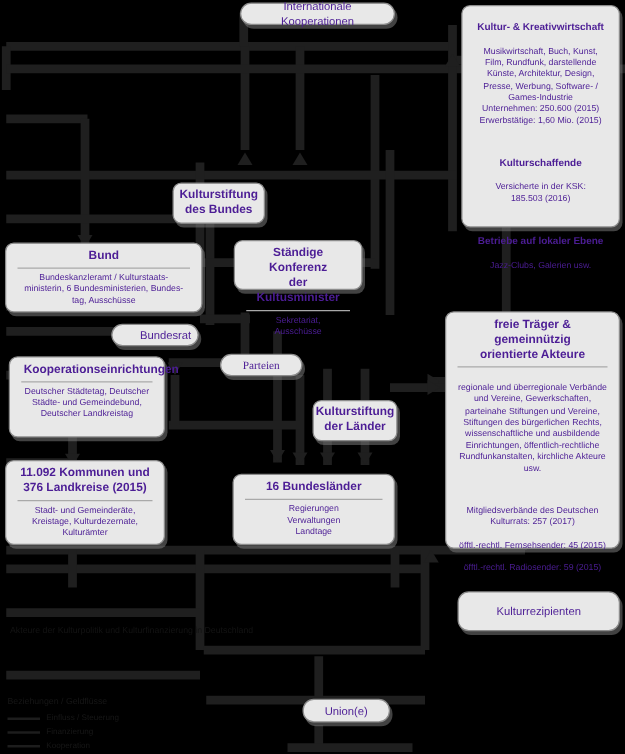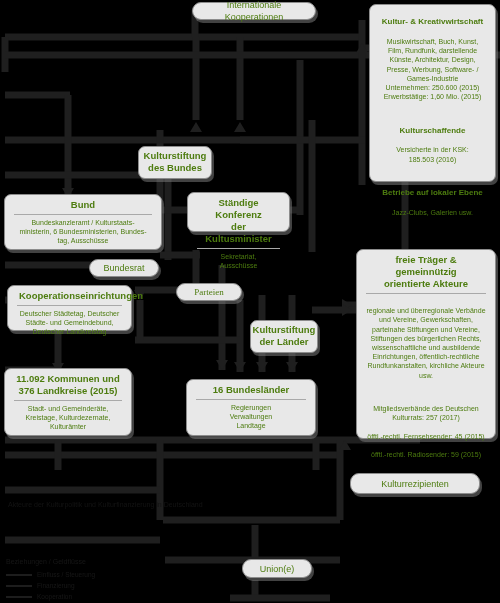--- a/index.html
+++ b/index.html
@@ -14,21 +14,21 @@
   svg#wires{position:absolute;left:0;top:0;width:500px;height:603px;}
 
   .node{
     position:absolute;
     box-sizing:border-box;
     background:#e8e8e8;
     border:1px solid #8c8c8c;
     border-radius:7px;
     box-shadow:2px 3px 0 rgba(120,120,120,.55);
     text-align:center;
-    color:#4d7c0f;
+    color:#4c1d95;
     padding:3px 5px;
     z-index:5;
   }
   .node .title{
     font-size:9.5px;
     font-weight:bold;
     line-height:12px;
     padding:1px 2px 3px 2px;
     white-space:pre-line;
   }
@@ -155,25 +155,25 @@
 des Bundes</div>
   </div>
 
   <div class="node hasbody" style="left:4px;top:194px;width:158px;height:56px;">
     <div class="title">Bund</div>
     <div class="body">Bundeskanzleramt / Kulturstaats-
 ministerin, 6 Bundesministerien, Bundes-
 tag, Ausschüsse</div>
   </div>
 
-  <div class="node pill" style="left:89px;top:259px;width:70px;height:18px;">
+  <div class="node pill" style="left:89px;top:259px;width:70px;height:18px;justify-content:flex-end;">
     <div class="title">Bundesrat</div>
   </div>
 
-  <div class="node hasbody" style="left:7px;top:285px;width:125px;height:46px;">
+  <div class="node hasbody" style="left:7px;top:285px;width:125px;height:65px;">
     <div class="title">Kooperationseinrichtungen</div>
     <div class="body">Deutscher Städtetag, Deutscher
 Städte- und Gemeindebund,
 Deutscher Landkreistag</div>
   </div>
 
   <div class="node hasbody" style="left:4px;top:368px;width:128px;height:68px;">
     <div class="title">11.092 Kommunen und
 376 Landkreise (2015)</div>
     <div class="body">Stadt- und Gemeinderäte,
@@ -239,21 +239,21 @@
       <span class="gap"></span>
       <span class="sub">Mitgliedsverbände des Deutschen
 Kulturrats: 257 (2017)</span>
       <span class="sub">öfftl.-rechtl. Fernsehsender: 45 (2015)</span>
       <span class="sub">öfftl.-rechtl. Radiosender: 59 (2015)</span>
       <span class="gap"></span>
       <span class="sub">Amateure, Laienkünstler</span>
     </div>
   </div>
 
-  <div class="node pill" style="left:350px;top:473px;width:130px;height:21px;">
+  <div class="node pill" style="left:366px;top:473px;width:130px;height:32px;">
     <div class="title">Kulturrezipienten</div>
   </div>
 
   <div class="node pill" style="left:242px;top:559px;width:70px;height:19px;">
     <div class="title">Union(e)</div>
   </div>
 
   <div id="faintnote">Akteure der Kulturpolitik und Kulturfinanzierung in Deutschland</div>
 
   <div id="legend">

